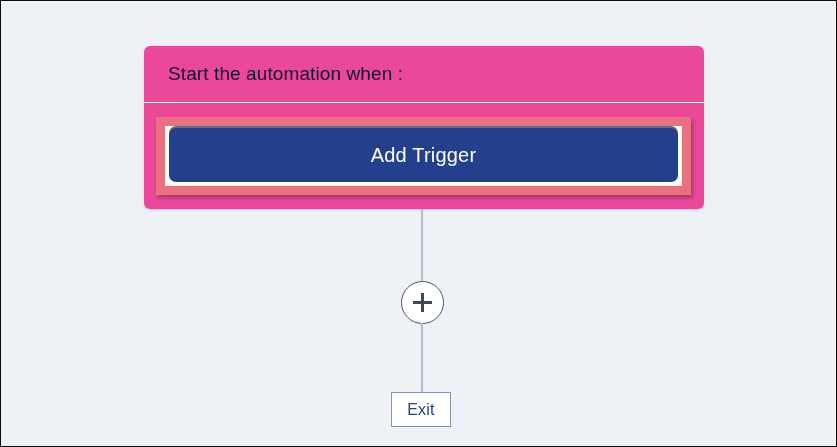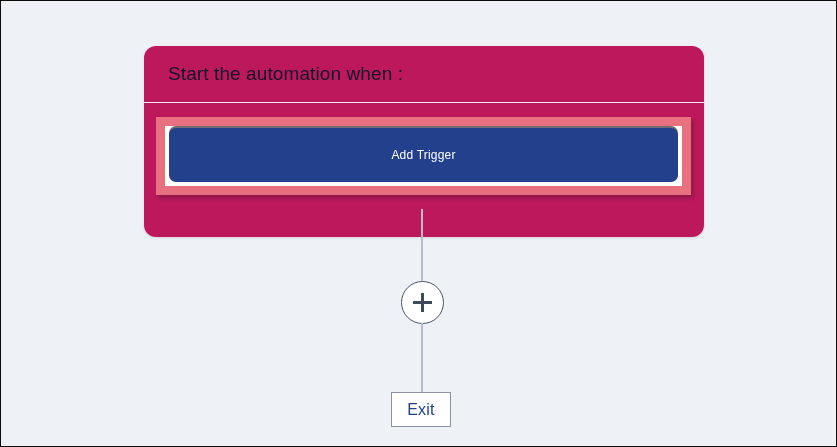--- a/index.html
+++ b/index.html
@@ -20,24 +20,24 @@
     background: #eef1f6;
     overflow: hidden;
   }
 
   
   #trigger-card {
     position: absolute;
     left: 143px;
     top: 45px;
     width: 560px;
-    height: 191px;
-    box-sizing: border-box;
-    background: #be185d;
-    border-radius: 12px;
+    height: 163px;
+    box-sizing: border-box;
+    background: #ec4899;
+    border-radius: 6px;
     box-shadow: 0 1px 3px rgba(22, 33, 74, 0.13);
   }
 
   #card-header {
     height: 57px;
     box-sizing: border-box;
     display: flex;
     align-items: center;
     padding-left: 24px;
     border-bottom: 1px solid #e7eaf0;
@@ -89,21 +89,21 @@
     box-sizing: border-box;
     background: #22408c;
     border: none;
     border-radius: 7px;
     cursor: pointer;
     box-shadow: 0 -2px 0 0 rgba(90, 80, 88, 0.85);
   }
 
   #add-trigger-label {
     color: #ffffff;
-    font-size: 12px;
+    font-size: 20px;
     letter-spacing: 0.2px;
     font-family: "Liberation Sans", sans-serif;
   }
 
   
   .connector {
     position: absolute;
     width: 2px;
     background: #b3bcc8;
     left: 420px;

